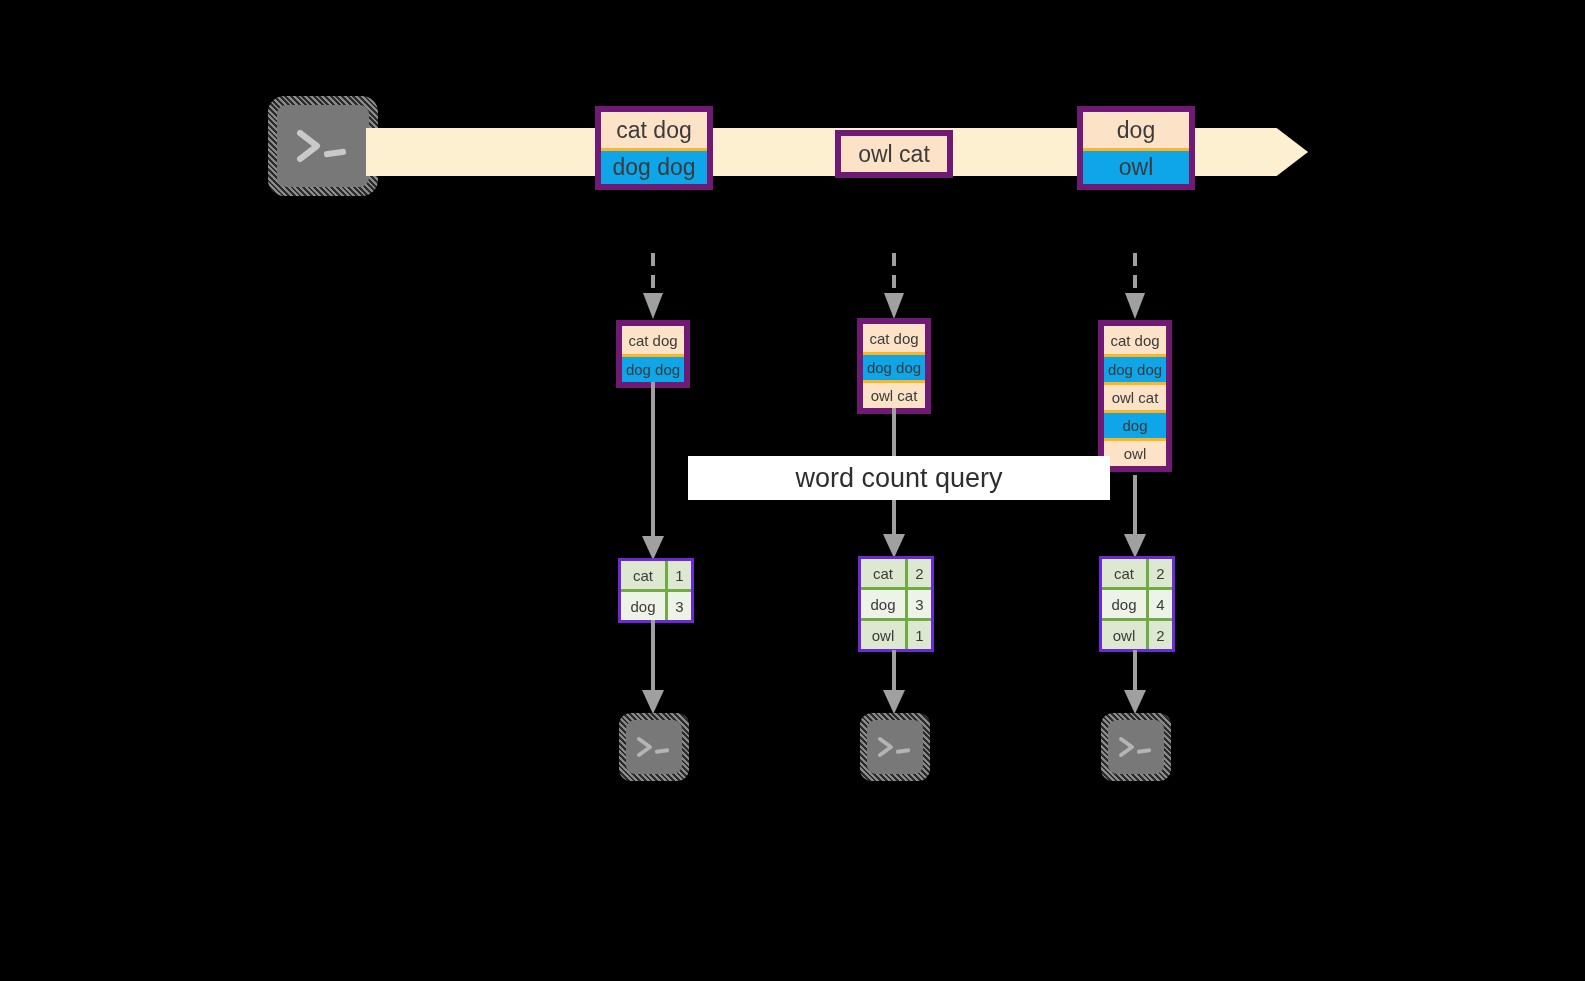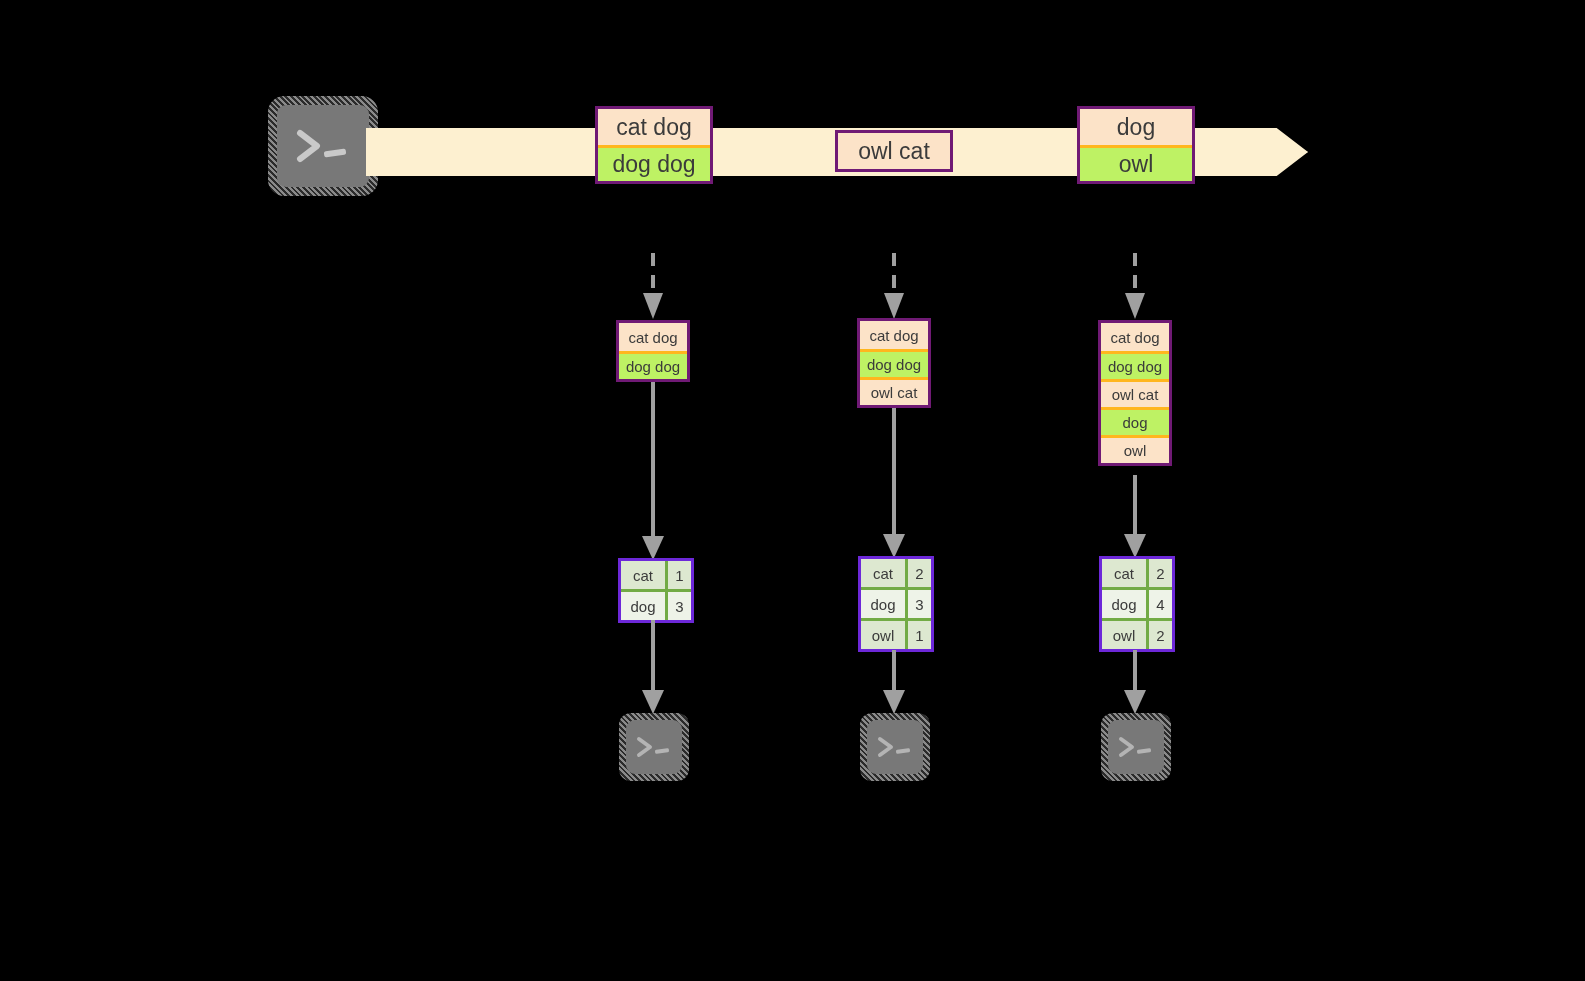--- a/index.html
+++ b/index.html
@@ -62,31 +62,31 @@
     top: 128px;
     width: 942px;
     height: 48px;
   }
   .stream svg { display: block; }
 
   
   .msgbox {
     position: absolute;
     box-sizing: border-box;
-    border: 3px solid #701a75;
+    border: 6px solid #701a75;
     background: #fdf2e9;
   }
   .msgrow {
     box-sizing: border-box;
     display: flex;
     align-items: center;
     justify-content: center;
     color: #3b3b3b;
     white-space: nowrap;
-    background: #bef264;
+    background: #0ea5e9;
   }
   .msgrow.shade { background: #fce3c8; }
   .msgrow + .msgrow { border-top: 3px solid #ffb61e; }
 
   
   .msgbox.big .msgrow {
     height: 36px;
     font-size: 23px;
   }
   
@@ -233,20 +233,21 @@
       <polygon points="3,126 25,126 14,150" fill="#a0a0a0"></polygon>
     </svg>
   </div>
   <div class="conn" style="left:1121px; top:475px; width:28px; height:85px;">
     <svg width="28" height="85" viewBox="0 0 28 85">
       <line x1="14" y1="0" x2="14" y2="63" stroke="#a0a0a0" stroke-width="4"></line>
       <polygon points="3,59 25,59 14,83" fill="#a0a0a0"></polygon>
     </svg>
   </div>
 
+  <div class="queryband" style="left:688px; top:456px; width:422px; height:44px;">word count query</div>
 
   <div class="restable" style="left:618px; top:558px; width:76px;">
     <div class="resrow shade">
       <div class="rescell word">cat</div>
       <div class="rescell count">1</div>
     </div>
     <div class="resrow">
       <div class="rescell word">dog</div>
       <div class="rescell count">3</div>
     </div>

